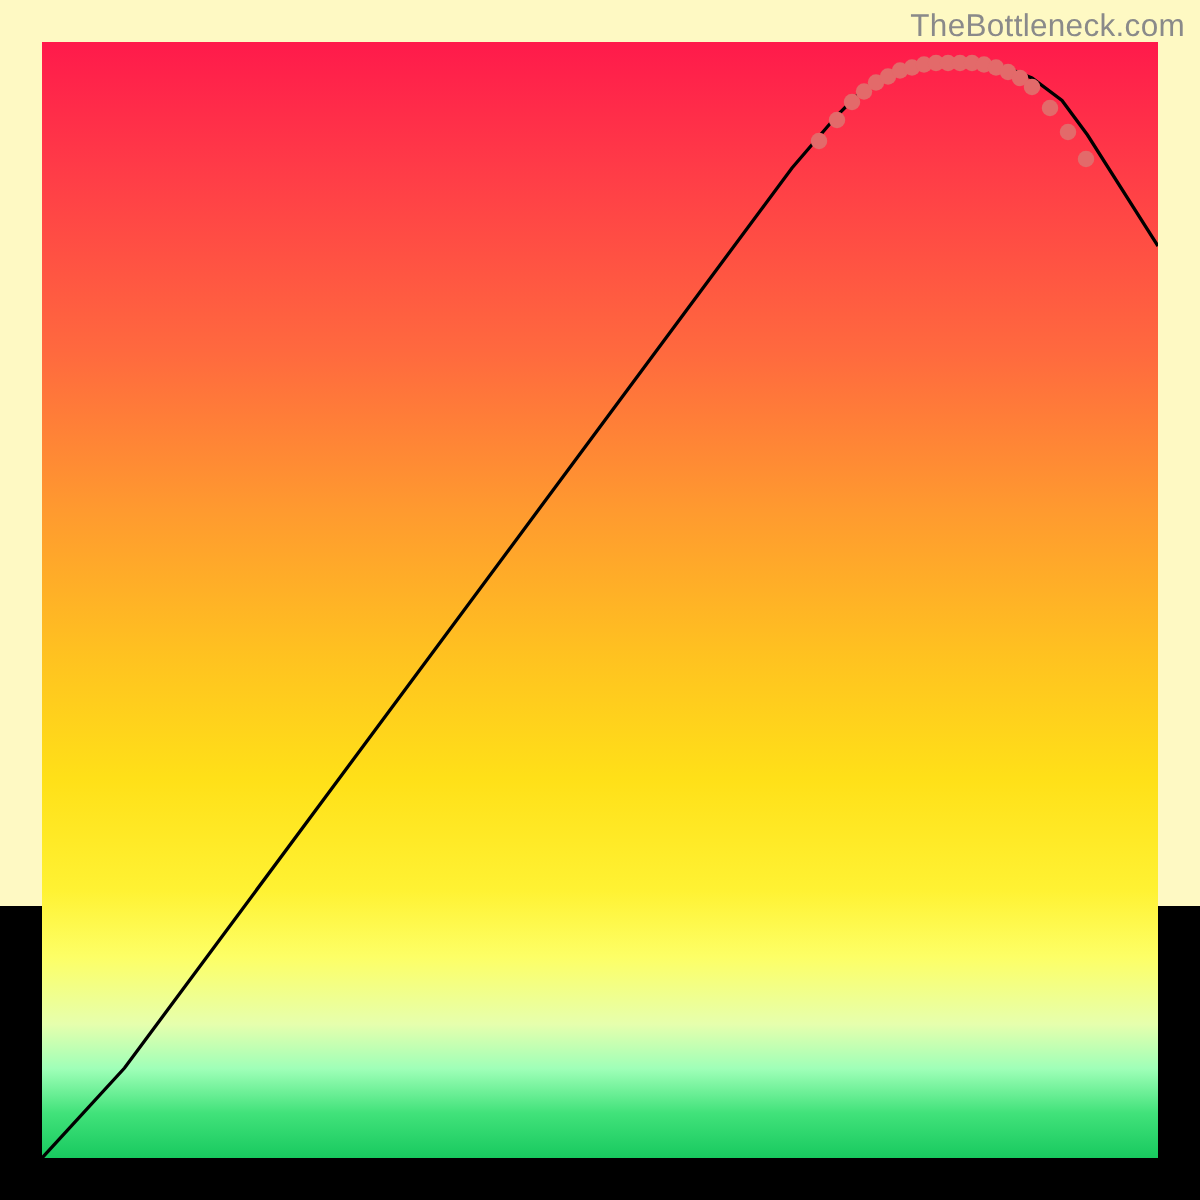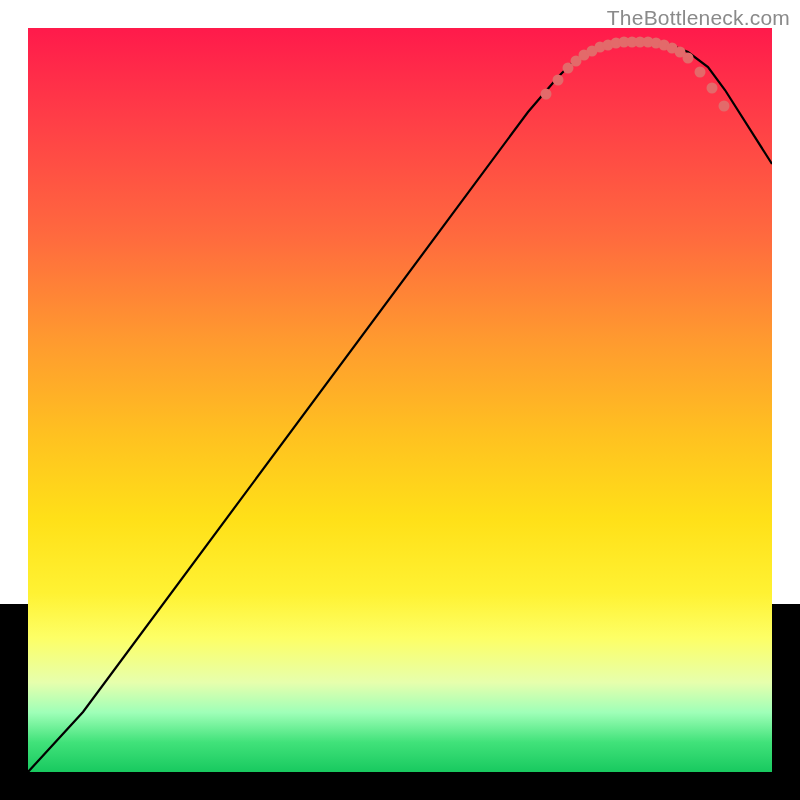--- a/index.html
+++ b/index.html
@@ -7,21 +7,21 @@
     padding: 0;
     width: 800px;
     height: 800px;
     background: #000;
     overflow: hidden;
   }
   .stage {
     position: relative;
     width: 800px;
     height: 604px;
-    background: #ffffff;
+    background: #fef9c3;
   }
   .plot {
     position: absolute;
     left: 28px;
     top: 28px;
     width: 744px;
     height: 744px;
     overflow: hidden;
   }
   .gradient {

